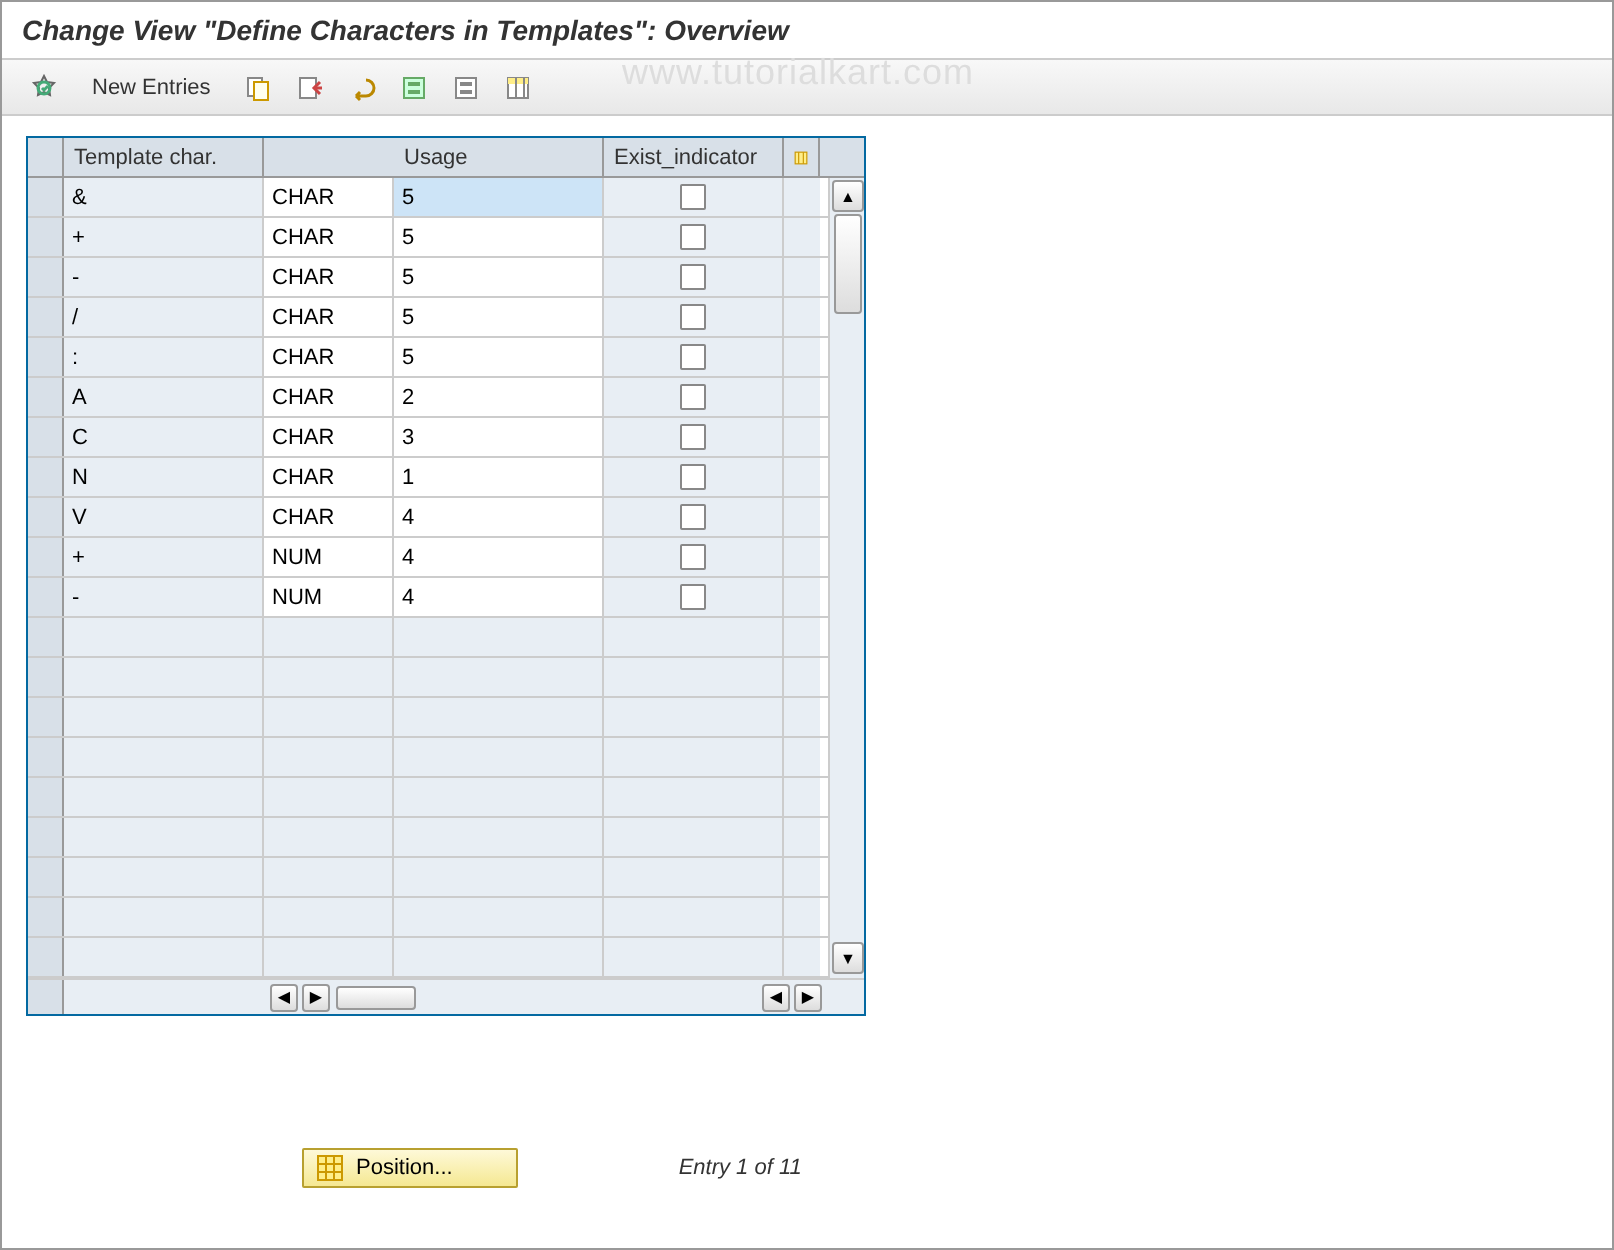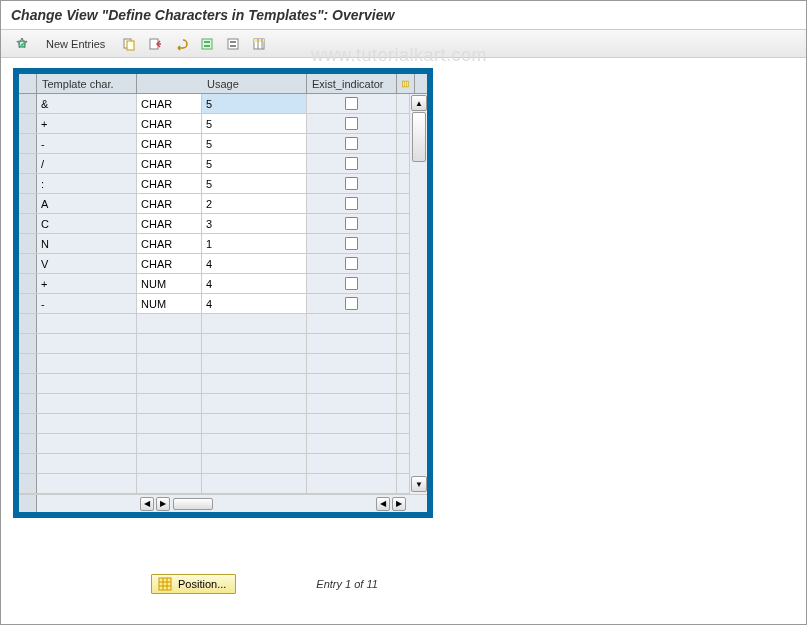--- a/index.html
+++ b/index.html
@@ -4,23 +4,23 @@
   <style>
     * { box-sizing: border-box; margin: 0; padding: 0; font-family: Arial, sans-serif; }
     body { background: #fff; width: 807px; height: 625px; border: 1px solid #999; position: relative; overflow: hidden; }
     
     .title-bar { padding: 6px 10px; font-size: 14px; font-weight: bold; font-style: italic; color: #333; border-bottom: 1px solid #ccc; }
     
     .toolbar { display: flex; align-items: center; gap: 4px; padding: 3px 10px; background: linear-gradient(#f8f8f8, #e8e8e8); border-bottom: 1px solid #ccc; height: 28px; }
     .toolbar-btn { display: flex; align-items: center; justify-content: center; width: 22px; height: 20px; border: 1px solid transparent; border-radius: 2px; cursor: pointer; }
     .new-entries-btn { display: flex; align-items: center; height: 20px; padding: 0 8px; font-size: 11px; color: #333; cursor: pointer; border: 1px solid transparent; border-radius: 2px; }
     
-    .watermark { position: absolute; top: 44px; left: 310px; font-size: 18px; color: #ddd; font-weight: 300; letter-spacing: 0.5px; pointer-events: none; z-index: 5; }
-    
-    .table-container { margin: 10px 12px; border: 6px solid #0369a1; width: 420px; background: #fff; position: relative; }
+    .watermark { position: absolute; top: 25px; left: 310px; font-size: 18px; color: #ddd; font-weight: 300; letter-spacing: 0.5px; pointer-events: none; z-index: 5; }
+    
+    .table-container { margin: 10px 12px; border: 1px solid #0369a1; width: 420px; background: #fff; position: relative; }
     
     .table-header { display: flex; background: #d8e0e8; border-bottom: 1px solid #999; height: 20px; }
     .th { border-right: 1px solid #999; padding: 2px 5px; font-size: 11px; color: #333; display: flex; align-items: center; cursor: pointer; }
     .th-sel { width: 18px; }
     .th-template { width: 100px; }
     .th-format { width: 65px; margin-top: 48px; }
     .th-usage { width: 105px; text-align: right; }
     .th-exist { width: 90px; text-align: right; }
     .th-config { width: 18px; justify-content: center; background: #d8e0e8; }
     
@@ -44,21 +44,21 @@
     
     .hscroll { display: flex; height: 18px; background: #e8eef4; border-top: 1px solid #ccc; }
     .hscroll-spacer { width: 18px; border-right: 1px solid #999; background: #d8e0e8; }
     .hscroll-track { flex: 1; display: flex; align-items: center; padding: 0 2px; }
     .hscroll-btn { width: 14px; height: 14px; background: linear-gradient(#fff,#ddd); border: 1px solid #999; border-radius: 2px; display: flex; align-items: center; justify-content: center; font-size: 8px; cursor: pointer; margin: 0 1px; }
     .hscroll-thumb { width: 40px; height: 12px; background: linear-gradient(#fff,#ddd); border: 1px solid #999; border-radius: 2px; margin: 0 2px; }
     .hscroll-fill { flex: 1; }
     .hscroll-corner { width: 18px; background: #e8eef4; }
     
     .footer { position: absolute; bottom: 30px; left: 0; right: 0; display: flex; align-items: center; padding: 0 20px; }
-    .position-btn { display: flex; align-items: center; gap: 6px; background: linear-gradient(#fef9d8, #f5e892); border: 1px solid #b8a030; padding: 2px 9px 2px 6px; font-size: 11px; cursor: pointer; border-radius: 1px; margin-left: 130px; }
+    .position-btn { display: flex; align-items: center; gap: 6px; background: linear-gradient(#fef9d8, #f5e892); border: 1px solid #b8a030; padding: 2px 32px 2px 6px; font-size: 11px; cursor: pointer; border-radius: 1px; margin-left: 130px; }
     .position-icon { width: 14px; height: 14px; }
     .entry-status { font-size: 11px; color: #333; margin-left: 80px; font-style: italic; }
     
     svg { display: block; }
   </style>
 </head>
 <body>
 
 <div class="title-bar">Change View "Define Characters in Templates": Overview</div>
 

